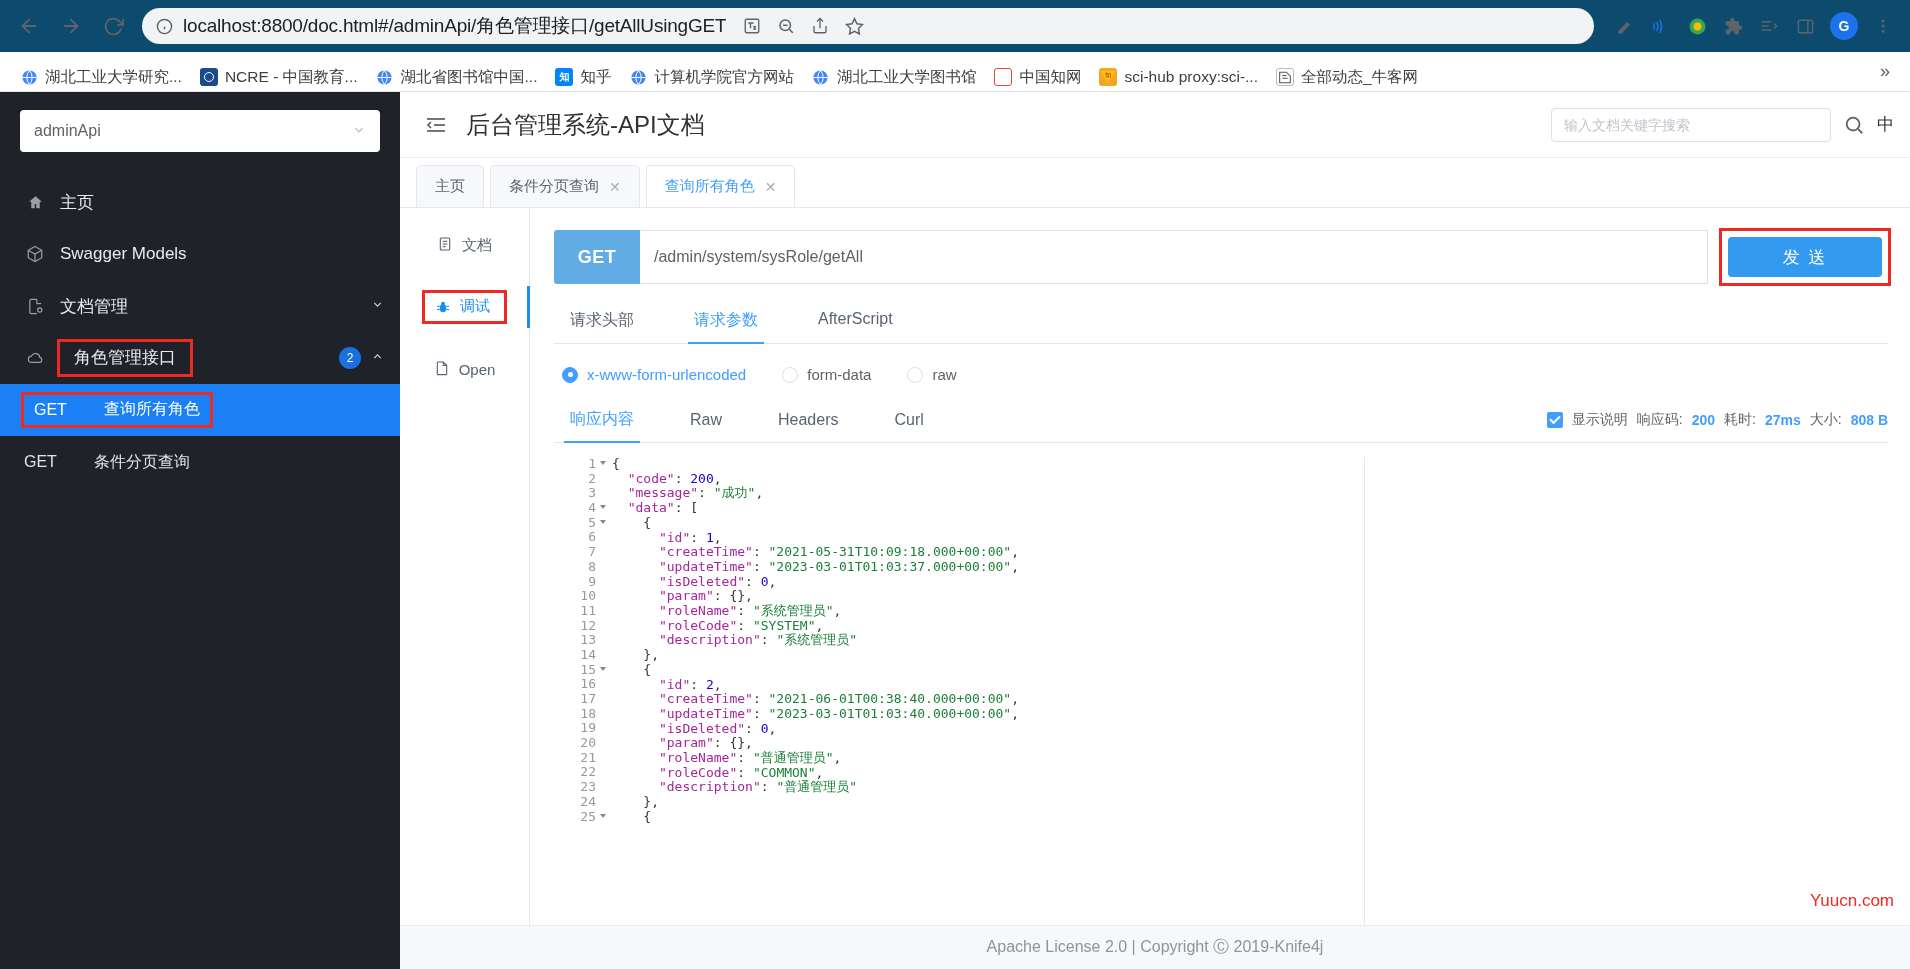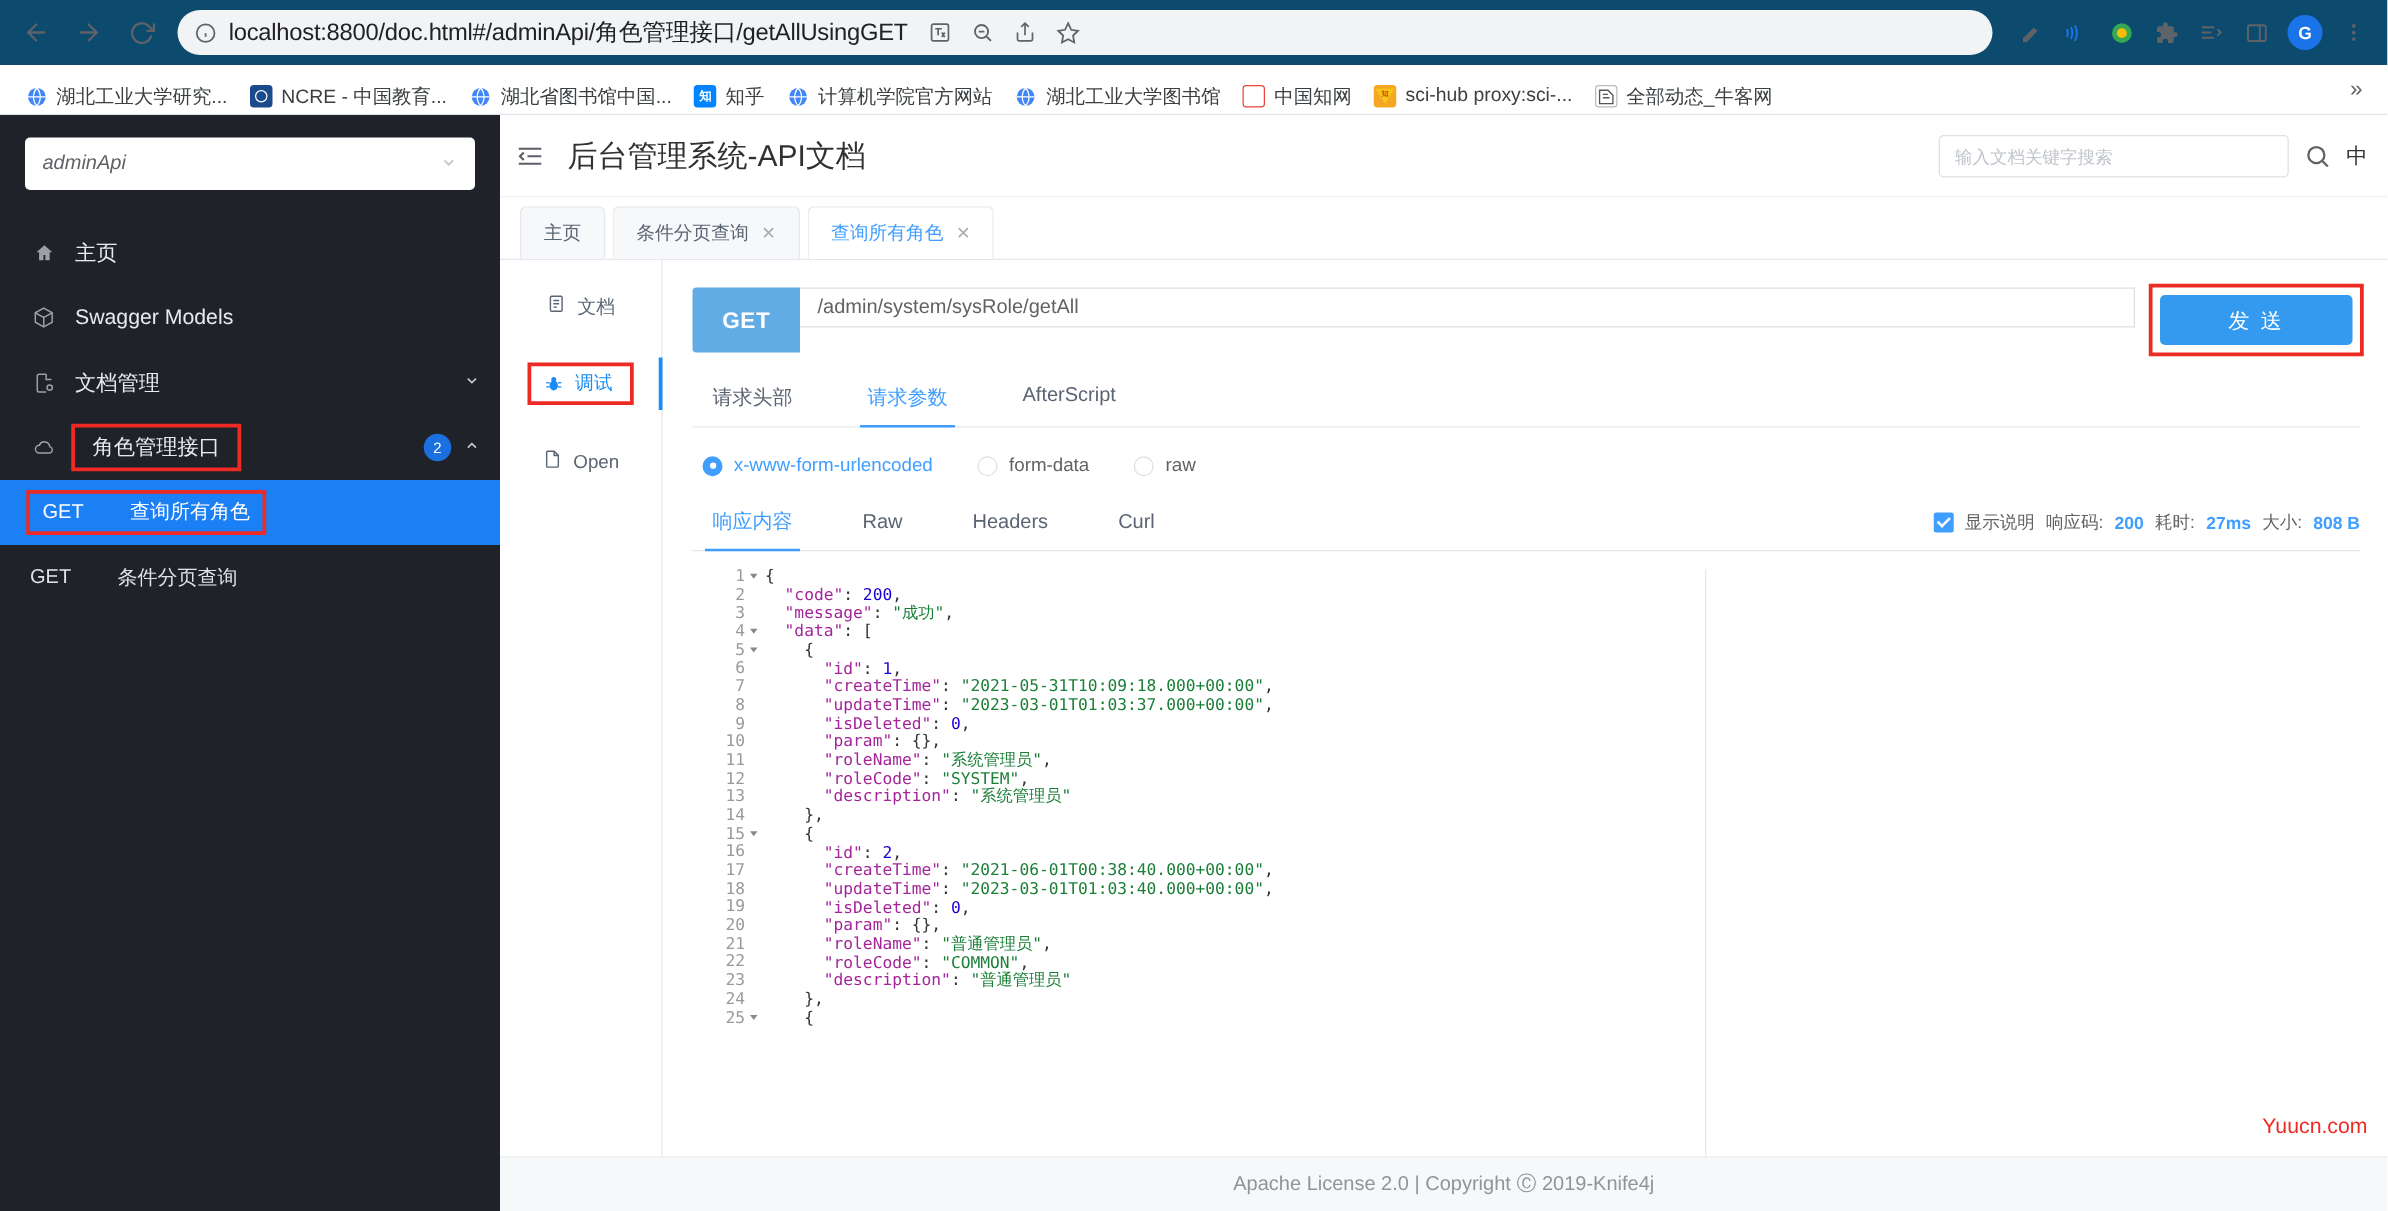--- a/index.html
+++ b/index.html
@@ -72,21 +72,21 @@
 
   
   .sidebar {
     width: 400px; flex: none; background: #20222a;
     display: flex; flex-direction: column; position: relative;
   }
   .svc-select {
     margin: 18px 20px 0 20px; height: 42px; background: #fff;
     border-radius: 4px; display: flex; align-items: center;
     padding: 0 14px; justify-content: space-between;
-    color: #606266; font-size: 16px; cursor: pointer; font-style: italic;
+    color: #606266; font-size: 16px; cursor: pointer;
   }
   .svc-select .caret { color: #c0c4cc; font-size: 13px; }
 
   .menu { margin-top: 24px; }
   .menu-item {
     height: 52px; display: flex; align-items: center;
     padding: 0 0 0 24px; color: #e8eaed; font-size: 17px;
     cursor: pointer; gap: 14px; position: relative;
   }
   .menu-item .mi-icon {
@@ -123,21 +123,21 @@
   }
   .api-item .inner-box .verb { width: 70px; }
 
   
   .main {
     flex: 1; min-width: 0; display: flex; flex-direction: column;
     background: #fff;
   }
   .main-header {
     height: 66px; flex: none; display: flex; align-items: center;
-    padding: 0 0 0 12px; border-bottom: 1px solid #eceef1; gap: 18px;
+    padding: 0 0 0 24px; border-bottom: 1px solid #eceef1; gap: 18px;
   }
   .collapse-icon { color: #5a5e66; display: flex; align-items: center; cursor: pointer; }
   .main-title { font-size: 24px; color: #303133; white-space: nowrap; }
   .header-right { margin-left: auto; display: flex; align-items: center; gap: 12px; padding-right: 16px; }
   .doc-search {
     width: 280px; height: 34px; border: 1px solid #dcdfe6; border-radius: 4px;
     display: flex; align-items: center; padding: 0 12px;
   }
   .doc-search input {
     border: none; outline: none; width: 100%; font-size: 14px;
@@ -187,21 +187,21 @@
   .body { flex: 1; min-width: 0; padding: 22px 22px 0 24px; display: flex; flex-direction: column; min-height: 0; }
 
   .url-row { display: flex; align-items: stretch; gap: 0; position: relative; }
   .verb-box {
     width: 86px; flex: none; background: #62ace5; color: #fff;
     display: flex; align-items: center; justify-content: center;
     font-size: 18px; font-weight: bold; letter-spacing: 0.5px;
     border-radius: 3px 0 0 3px;
   }
   .url-input {
-    flex: 1; height: 32px; border: 1px solid #dcdfe6; border-left: none;
+    flex: 1; height: 54px; border: 1px solid #dcdfe6; border-left: none;
     display: flex; align-items: center; padding: 0 14px;
     font-size: 16px; color: #606266;
   }
   .send-wrap { padding: 0 0 0 14px; display: flex; align-items: center; }
   .send-btn {
     width: 154px; height: 40px; background: #339af0; color: #fff;
     border: none; border-radius: 4px; font-size: 17px; cursor: pointer;
     font-family: inherit; letter-spacing: 2px;
   }
   .send-outline { outline: 3px solid #ee2a24; padding: 6px; }

